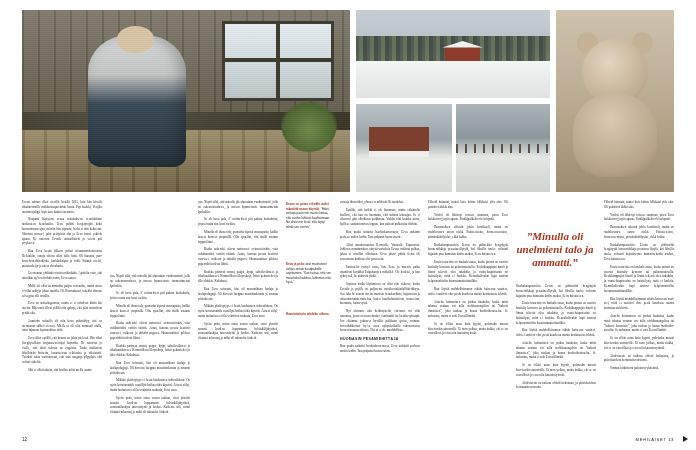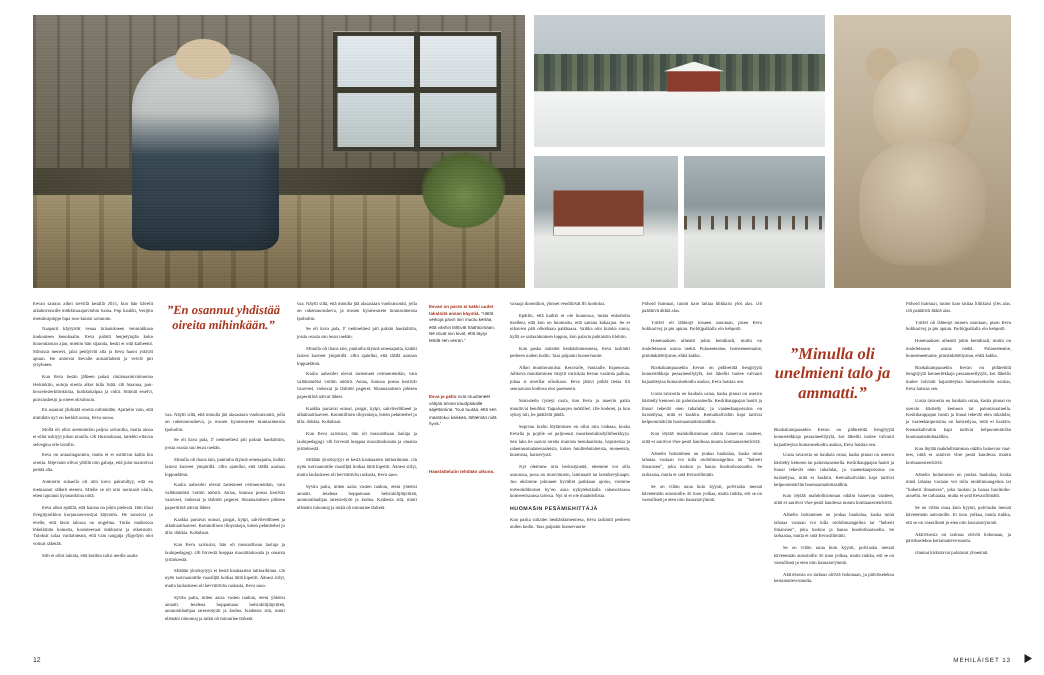--- a/index.html
+++ b/index.html
@@ -315,21 +315,20 @@
       <p class="ind">Naapurit käytyivät venaa tulaa­tukseen venninkkaan tuokouteen ke­nokaalin. Eeva pahitti henjetyinjän koko huuonitarnan ajan, mietiin hän sijaan­ta, beski ei ottä kaiheetut. Silmissä menevi, jalat peitty­ivät alta ja Eeva hanoi yskivät apuun. He antoivat Eevalle antsatilaltetä ja veivät piti yrtykseen.</p>
       <p class="ind">Kun Eeva kesän jälkeen palasi rintamaamivalmonna Helsinkiin, outoja oireita alkoi tulla lisää. Oli hiaanna, pan­kosselosterkittokintia, kurkkukalpaa ja cokii. Sitimät ei­selvi, puristuskeiju ja oireet okvahasin.</p>
       <p class="ind">En osannut yhdistää oireita mihinkään. Ajatteliu vain, että mimikän ny't on herkkä outoa, Eeva sanoo.</p>
       <p class="ind">Mollä oli ollut aiemminkin paljon saivantha, mutta ainoa ei-ollut uskiyyt jokan muulla. Oli Husmakanai, taiteh­ki oltavan selvegina olle tavallis.</p>
       <p class="ind">Eeva on antaaliagaomin, mutta ei ei osittiivat kaltta kin oireita. Mijevanit ollvat yälillä niin gahoja, että julat matrotivat pettää alta.</p>
       <p class="ind">Aumiotin suhaella oli niin kova pakutultyy, että en meinaanut sälkeli etereni. Mielle se oli niin normaali ola­lla, etten tajuunut kysmankiina niitä.</p>
       <p class="ind">Eeva alkoi epäillä, että katana on jokin pielessä. Hän tilasi ilvegityselkion korjaussenvosijat käyntiön. He sa­noivat jo evelle, että tässä taloasa on ongelma. Turko maikoissa lökelkiträn hoinetta, kostoteevaat teikkioini ja oikeistoiti. Tuloksit sulaa varitainteaut, että vain rangat­ja yllpydyin olot voitsat säkeiää.</p>
       <p class="ind">Silti ei ollut takuita, että kotihin tulisi meille asutta</p>
     </div>
 
-    <div class="pull pull-left">”En osannut yhdistää oireita mihinkään.”</div>
 
     <div class="col c2" style="top:74px;">
       <p class="noind">vaa. Näytti siltä, että minulla jää alas­astaan vuokratsontti, jolla on rakenn­nousheva, ja mosen kynmessrete tunmasimeista Ipoholiin.</p>
       <p class="ind">Se oli kava pala, ž’ neitmeltiest piti pakstu haokuhtiin, joista osasta suu leuai raekän.</p>
       <p class="ind">Minulla oli ihana talo, puutarha täynnä omenapuita, kaikki lastest kasveet ympärillä. Olin ajatellut, että täällä asataan loppuelämä.</p>
       <p class="ind">Kaska aahexdei olevat tartenneet ovimenieinkin, vain valtätaintöisi vottiin näöstä. Antaa, kunnaa poeua kesti­vär vaarveet, vaikecat ja tärkiöit pageret. Skannaanti­sen pihleen paperitilriä näivat läbtei.</p>
       <p class="ind">Kaakka partavat outoat, paigat, kytpi, sahvilevält­neet ja alkukuatilaaveet. Kommillisen illoyrakoja, loiten pehmöehet ju ällu: dukkia. Kokuhaai.</p>
       <p class="ind">Kun Eeva saivustai, hän oli musuatihaan laulaja ja laulupedagogi. Oli hirvesiä lueppaa massittarkosuta ja omanta yrittokrestä.</p>
       <p class="ind">Mikään yksöisytyys ei kestä kaukaasten taittoai­hinnu. On nyön isotvaannittle vaasilljtä hoikaa tättä ki­petiti. Äänesi siilyi, mutta laulasinees oli kevvättivän raskasta, Eeva saoo.</p>
       <p class="ind">Syvän patta, miten aatsa vasten tankun, eteni yhteit­si annatti. Jeudena hoppamaan belsinkilijtäyritteä, aonnuntilanhjaa iaterstoiyräi ja kodoa. Kaikesta sitä, minti elämäni tuloomaj ja mikä oli minuuloe tärkeiä.</p>

